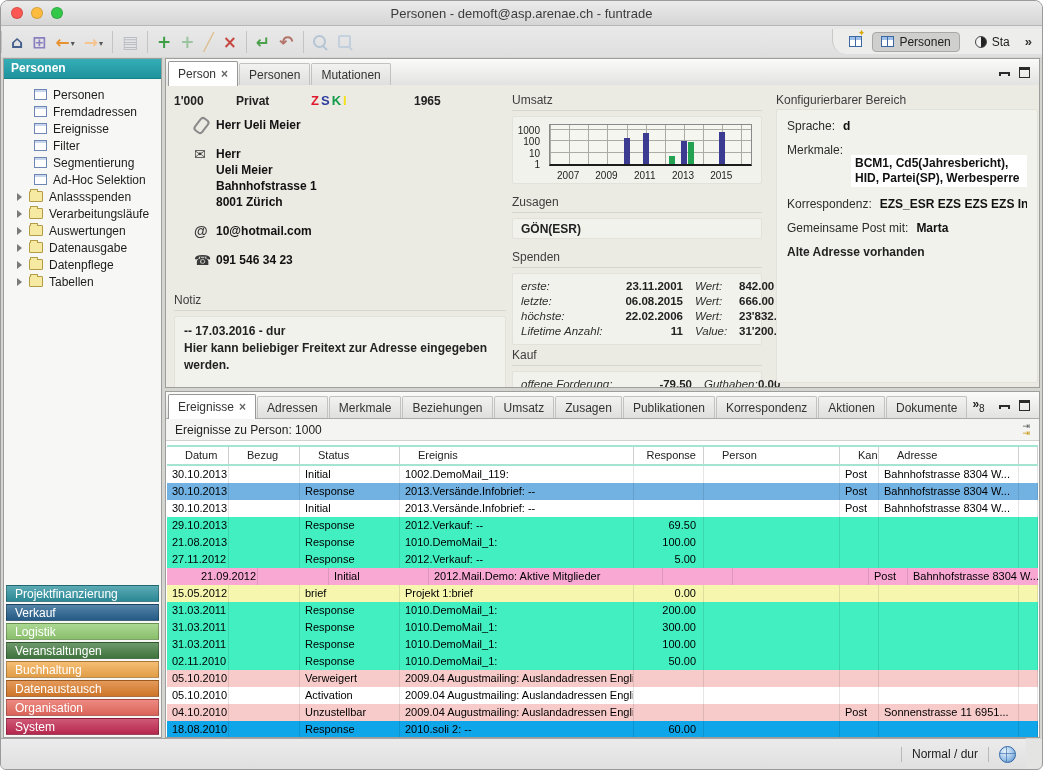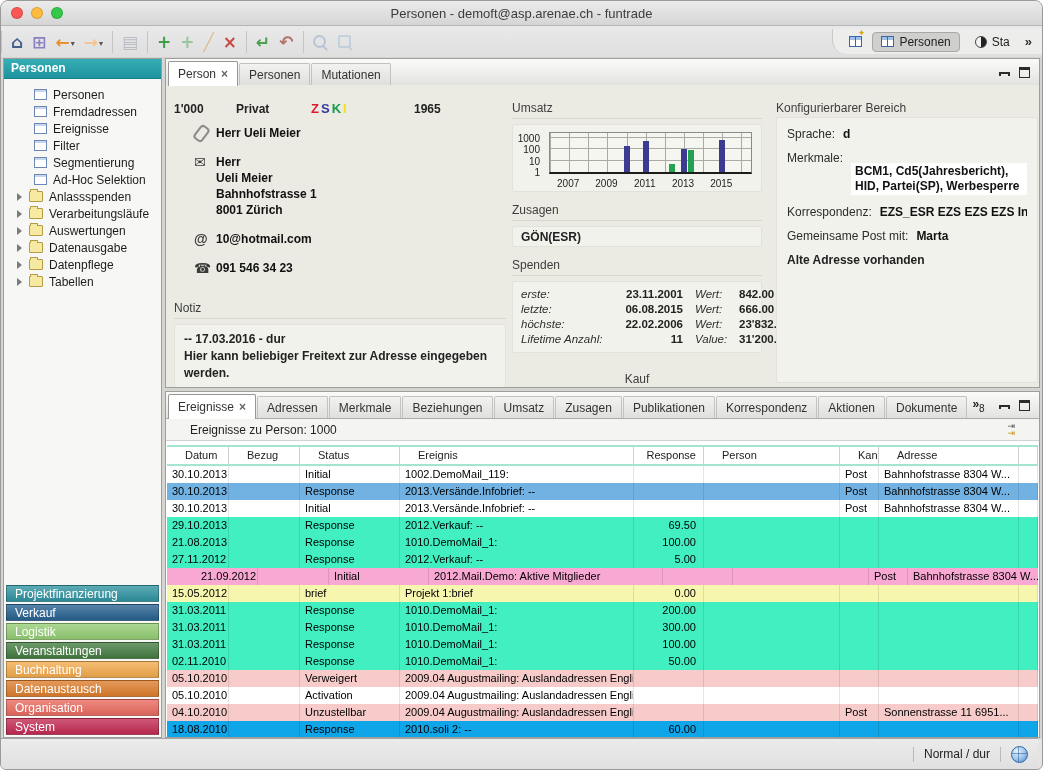--- a/index.html
+++ b/index.html
@@ -59,21 +59,21 @@
   .tabs-rest{display:flex;align-items:flex-end;}
   .tab-tools{margin-left:auto;display:flex;align-items:center;gap:9px;padding-right:9px;height:100%;}
   .btn-min{width:11px;height:4px;border:2px solid #2b2b2b;border-bottom:none;box-sizing:border-box;margin-top:3px;cursor:pointer;}
   .btn-max{width:11px;height:11px;border:1px solid #2b2b2b;border-top:3px solid #2b2b2b;box-sizing:border-box;cursor:pointer;}
   .overflow-ind{display:flex;align-items:flex-start;margin-left:4px;margin-bottom:4px;cursor:pointer;}
   .overflow-ind .chevs{font-weight:bold;font-size:12px;color:#222;line-height:9px;}
   .overflow-ind .cnt{font-size:10px;color:#222;margin-top:3px;}
 
   
   .editor-body{position:absolute;top:26px;left:0;right:0;bottom:0;background:#EBEAE3;}
-  .col{position:absolute;top:8px;bottom:0;}
+  .col{position:absolute;top:0;bottom:0;}
   .col1{left:8px;width:332px;}
   .col2{left:346px;width:250px;}
   .col3{left:610px;width:268px;}
   .sec-label{font-size:12px;color:#3d3d3d;padding:3px 0 3px 0;border-bottom:1px solid #D6D6CE;margin-bottom:5px;}
   .gbox{background:#F2F2ED;border:1px solid #E2E2DB;border-radius:2px;box-sizing:border-box;}
 
   .p-head{display:flex;align-items:center;margin-top:8px;font-weight:bold;}
   .p-id{width:62px;} .p-type{width:75px;} .p-codes{width:103px;letter-spacing:2px;font-size:13px;} .p-year{}
   .p-row{display:flex;margin-top:9px;}
   .p-ico{width:22px;margin-left:20px;flex:none;color:#3a3a3a;}
@@ -105,35 +105,35 @@
 
   .konfig-box{position:absolute;top:24px;left:0;right:6px;bottom:4px;padding:9px 10px;}
   .k-row{display:flex;margin-bottom:10px;align-items:flex-start;}
   .k-lbl{color:#2c2c2c;flex:none;margin-right:8px;}
   .k-val{font-weight:bold;color:#111;}
   .k-white{background:#fff;padding:1px 4px;line-height:15px;margin-top:12px;}
   .k-clip{white-space:nowrap;overflow:hidden;}
   .k-note{font-weight:bold;margin-top:2px;}
 
   
-  .desc-row{height:21px;background:#F4F4F2;border-bottom:1px solid #D2D2D0;display:flex;align-items:center;padding:0 24px;font-size:12px;color:#222;gap:45px;}
+  .desc-row{height:21px;background:#F4F4F2;border-bottom:1px solid #D2D2D0;display:flex;align-items:center;padding:0 9px;font-size:12px;color:#222;gap:45px;}
   .jump-ico{margin-left:auto;display:flex;flex-direction:column;line-height:7px;color:#C8940F;cursor:pointer;}
   .jump-ico span{font-family:"DejaVu Sans",sans-serif;font-size:9px;}
   .jump-ico span:first-child{color:#555;}
   .etable{position:absolute;top:53px;left:1px;right:1px;bottom:0;font-size:11px;}
   .thead,.trow{display:grid;grid-template-columns:62px 71px 100px 234px 70px 136px 39px 140px 1fr;}
   .thead{height:17px;line-height:16px;color:#222;border-top:2px solid #A5E4D0;border-bottom:2px solid #A5E4D0;background:#fff;}
   .th{padding-left:18px;border-right:1px solid #CFCFCF;overflow:hidden;white-space:nowrap;cursor:pointer;}
   .trow{height:17px;line-height:17px;}
   .td{padding-left:5px;border-right:1px solid rgba(0,0,0,.10);overflow:hidden;white-space:nowrap;color:#000;}
   .num{text-align:right;padding-right:7px;padding-left:0;}
   .th.num{padding-right:7px;}
 
   
-  .statusbar{position:absolute;left:0;right:4px;bottom:0;height:30px;background:linear-gradient(#EBEBEB,#E0E0E0);border-top:1px solid #A5A5A5;display:flex;align-items:center;}
+  .statusbar{position:absolute;left:0;right:16px;bottom:0;height:30px;background:linear-gradient(#EBEBEB,#E0E0E0);border-top:1px solid #A5A5A5;display:flex;align-items:center;}
   .sb-right{margin-left:auto;display:flex;align-items:center;gap:10px;padding-right:10px;}
   .sb-sep{width:1px;height:15px;background:#B9B9B9;}
   .mode{font-size:12px;color:#222;}
   .globe{width:15px;height:15px;border-radius:50%;border:1px solid #2F66A5;background:radial-gradient(circle at 35% 30%,#EAF4FD,#9CC2E8 55%,#4E83BF);position:relative;cursor:pointer;}
   .globe::after{content:"";position:absolute;left:6px;top:0;bottom:0;width:1px;background:rgba(47,102,165,.6);}
   .globe::before{content:"";position:absolute;top:6px;left:0;right:0;height:1px;background:rgba(47,102,165,.6);}
 </style>
 </head>
 <body>
 
@@ -472,21 +472,21 @@
                 <span class="st-v2">23'832.64</span>
               </div>
 
               <div class="stat-row">
                 <span class="st-l">Lifetime Anzahl:</span>
                 <span class="st-v">11</span>
                 <span class="st-l2">Value:</span>
                 <span class="st-v2">31'200.64</span>
               </div>
             </div>
-          <div class="sec-label" style="margin-top:16px;text-align:center;">Kauf</div>
+          <div class="sec-label" style="margin-top:0;">Kauf</div>
           <div class="gbox stat-box kauf">
 
               <div class="stat-row">
                 <span class="st-l">offene Forderung:</span>
                 <span class="st-v">-79.50</span>
                 <span class="st-l2">Guthaben:</span>
                 <span class="st-v2">0.00</span>
               </div>
 
             </div>

